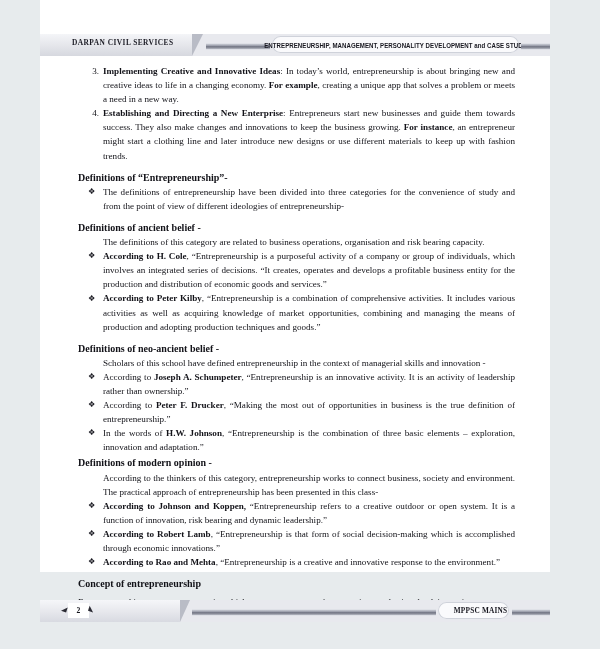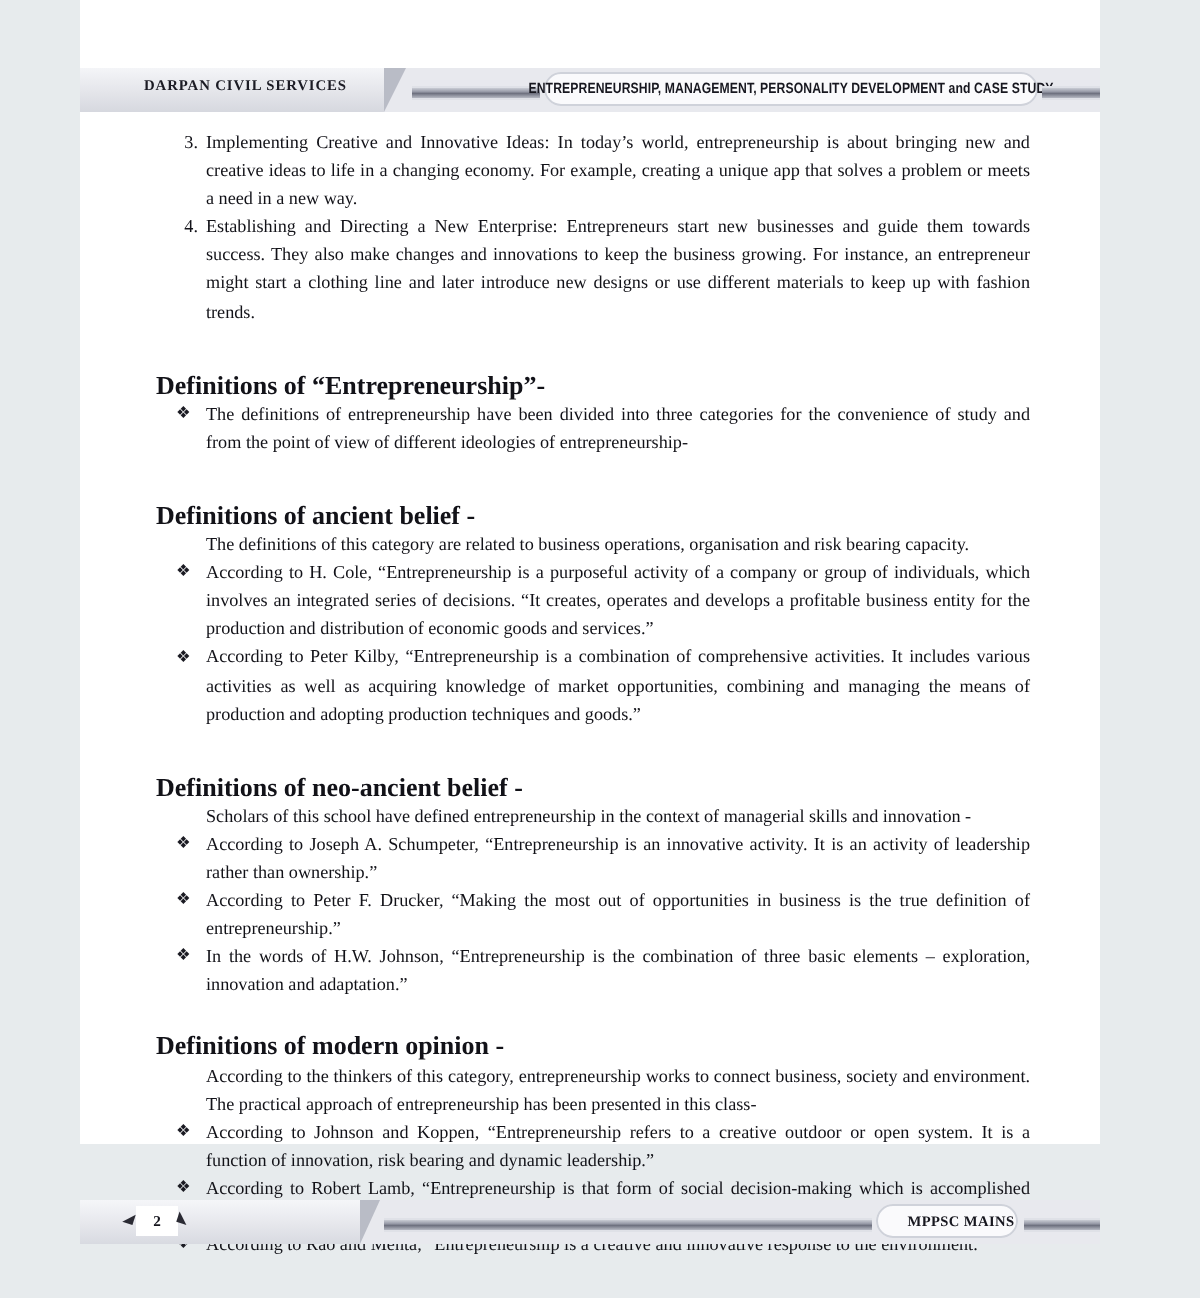--- a/index.html
+++ b/index.html
@@ -100,42 +100,42 @@
   .content {
     position: absolute;
     left: 38px;
     top: 64px;
     width: 437px;
     font-size: 9.1px;
     line-height: 14.1px;
     color: #121218;
     text-align: justify;
   }
-  .content b { font-weight: normal; }
+  .content b { font-weight: bold; }
 
   
   .num-item {
     position: relative;
     padding-left: 25px;
     margin-bottom: 0;
   }
   .num-marker {
     position: absolute;
     left: 7px;
     top: 0;
     width: 14px;
     text-align: right;
     font-size: 9.1px;
   }
 
   
   .sec-head {
     font-weight: bold;
-    font-size: 13px;
-    margin-top: 17px;
+    font-size: 10px;
+    margin-top: 2px;
     text-align: left;
   }
 
   
   .indent-para {
     padding-left: 25px;
     text-align: justify;
   }
 
   

